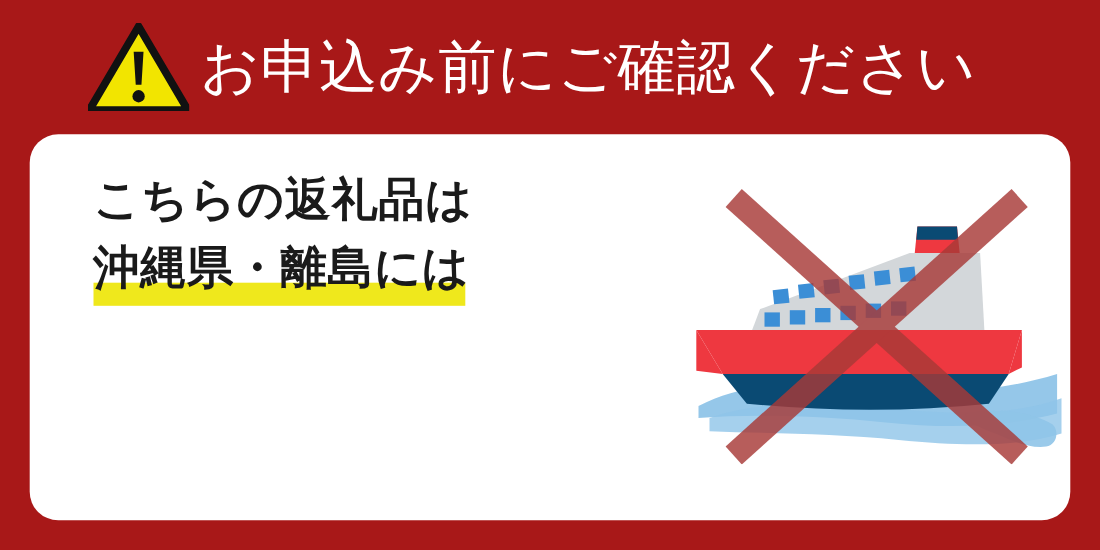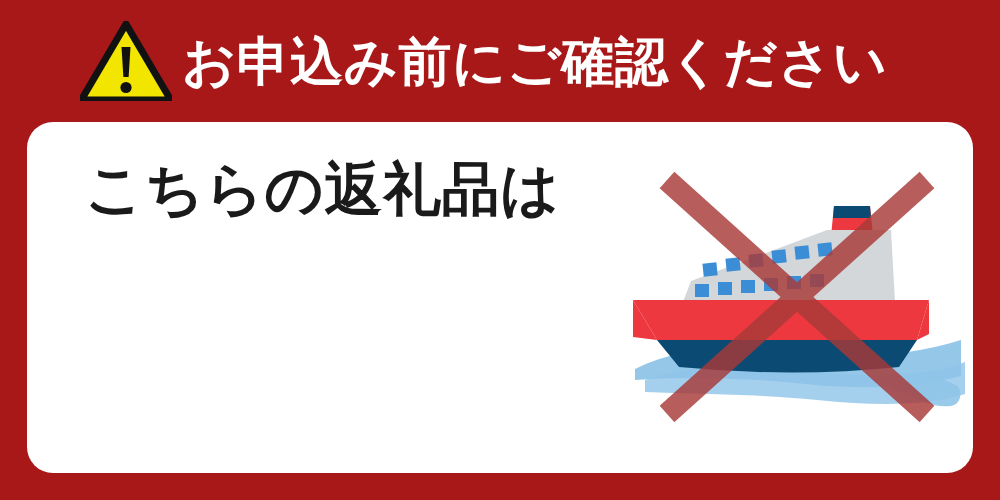--- a/index.html
+++ b/index.html
@@ -36,21 +36,21 @@
   #warning-icon {
     width: 92px;
     height: 80px;
     flex: 0 0 auto;
     margin-top: 4px;
   }
 
   #header-title {
     color: #ffffff;
     font-size: 53px;
-    font-weight: bold;
+    font-weight: normal;
     letter-spacing: 0.5px;
     line-height: 1;
     margin-left: 10px;
     white-space: nowrap;
   }
 
   
   #card {
     position: absolute;
     left: 27px;
@@ -64,21 +64,21 @@
   
   #message {
     position: absolute;
     left: 58px;
     top: 38px;
     width: 530px;
   }
 
   .msg-line {
     position: relative;
-    font-size: 58px;
+    font-size: 42px;
     font-weight: bold;
     color: #1a1a1a;
     line-height: 1;
     height: 62px;
     letter-spacing: 0.5px;
     white-space: nowrap;
   }
 
   .msg-line .txt {
     position: relative;
@@ -130,20 +130,24 @@
   </div>
 
   <div id="card">
 
     <div id="message">
 
       <div class="msg-line">
         <span class="txt">こちらの返礼品は</span>
       </div>
 
+      <div class="msg-line">
+        <span class="hl" id="hl-2"></span>
+        <span class="txt">沖縄県・離島には</span>
+      </div>
 
     </div>
 
     <div id="illustration">
       <svg viewBox="0 0 340 260" xmlns="http://www.w3.org/2000/svg">
 
         <g>
           <path d="M8 207 C60 180 120 186 178 192 C236 198 288 192 334 178
                    L334 214 C288 226 236 228 178 222 C120 216 60 214 8 218 Z" fill="#8fc4e8" opacity="0.95"></path>
           <path d="M18 218 C70 200 130 204 190 210 C250 216 300 214 338 200

